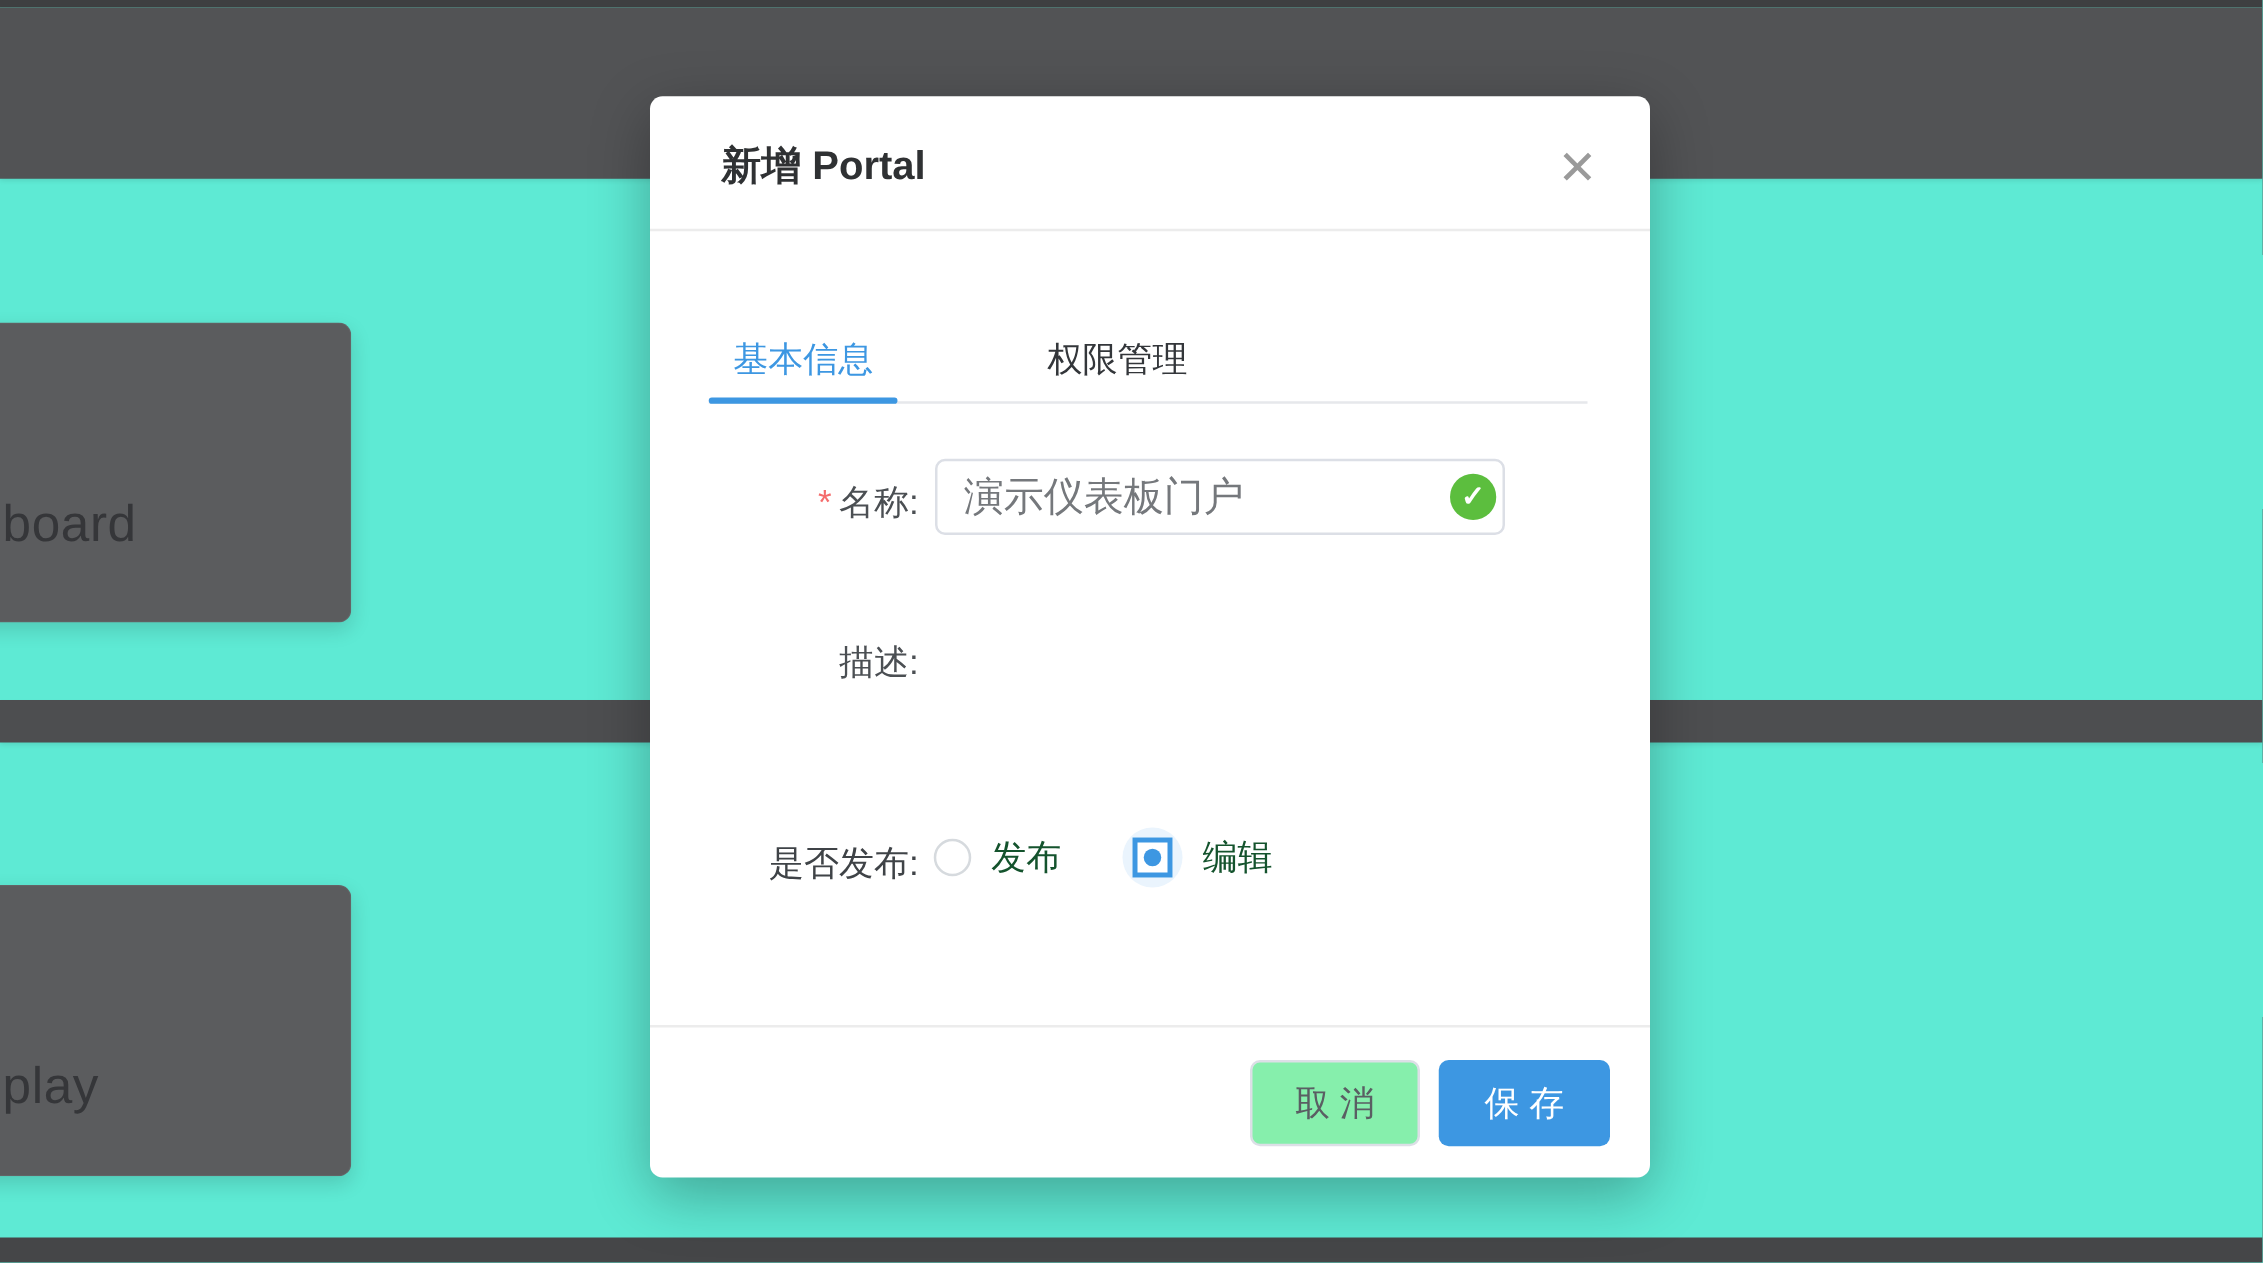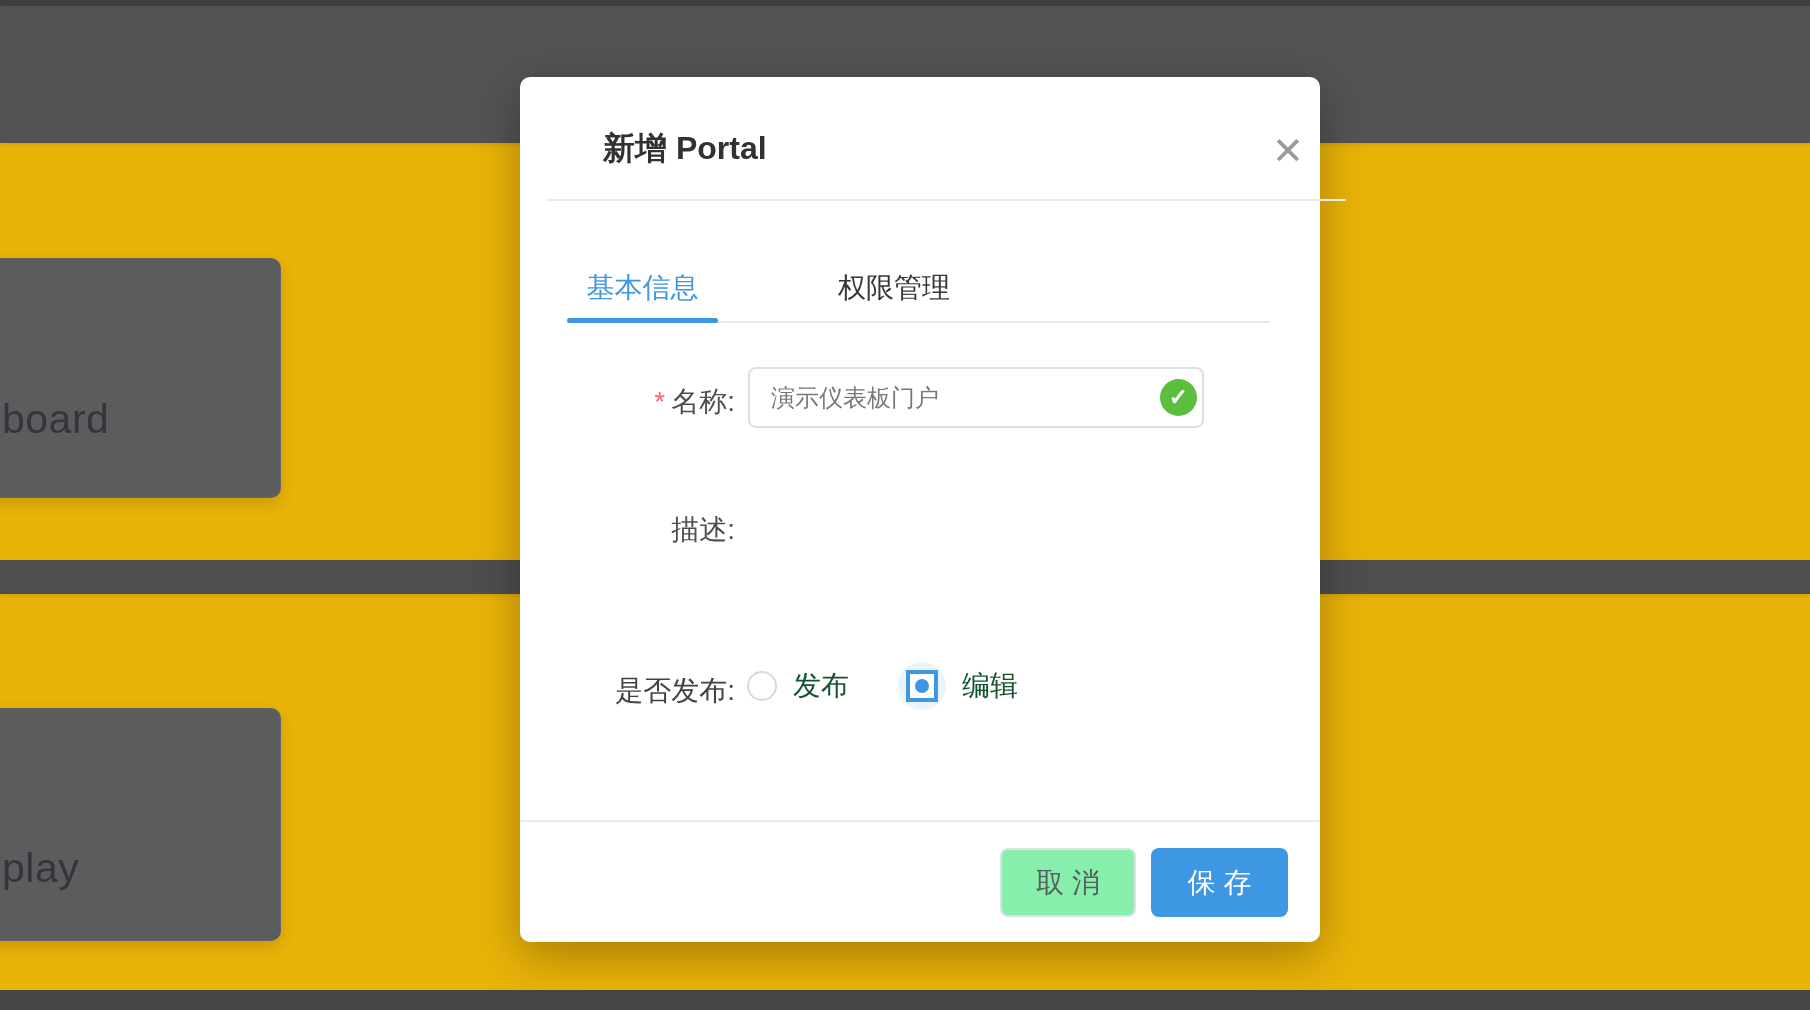--- a/index.html
+++ b/index.html
@@ -5,55 +5,55 @@
   :root{
     --accent:#3d97e2;
     --success:#5cbe3e;
     --danger:#f56c6c;
   }
   *{margin:0;padding:0;box-sizing:border-box;}
   html,body{width:1810px;height:1010px;overflow:hidden;}
   body{font-family:"Liberation Sans", sans-serif;position:relative;background:#5a5b5c;}
 
   
-  .bg{position:absolute;inset:0;background:#eab308;}
+  .bg{position:absolute;inset:0;background:#5eead4;}
   .bg-strip-top{position:absolute;left:0;top:0;width:100%;height:6px;background:#3e3f41;}
   .bg-header-band{position:absolute;left:0;top:6px;width:100%;height:137px;background:#525355;box-shadow:0 2px 4px rgba(0,0,0,0.10);}
   .bg-dark-band{position:absolute;left:0;top:560px;width:100%;height:34px;background:#4d4e50;box-shadow:0 2px 4px rgba(0,0,0,0.10);}
   .bg-strip-bottom{position:absolute;left:0;top:990px;width:100%;height:20px;background:#454648;}
   .bg-card{position:absolute;left:-24px;width:305px;background:#5b5c5e;border:1px solid rgba(255,255,255,0.05);border-radius:10px;box-shadow:0 6px 16px rgba(0,0,0,0.14);}
   .bg-card--top{top:258px;height:240px;}
   .bg-card--bottom{top:708px;height:233px;}
   .bg-card-text{position:absolute;left:2px;font-size:41px;color:#353639;letter-spacing:0.5px;}
   .bg-card-text--top{top:396px;}
   .bg-card-text--bottom{top:845px;}
 
   
   .dialog{position:absolute;left:520px;top:77px;width:800px;height:865px;background:#ffffff;border-radius:10px;box-shadow:0 14px 48px rgba(0,0,0,0.30);}
-  .dialog-header{position:absolute;left:0;top:16px;width:100%;height:108px;border-bottom:2px solid #ececec;margin-left:26px;}
+  .dialog-header{position:absolute;left:0;top:0;width:100%;height:108px;border-bottom:2px solid #ececec;}
   .dialog-title{position:absolute;left:57px;top:0;height:108px;line-height:110px;font-size:32px;font-weight:600;color:#2f3133;}
   .dialog-close{position:absolute;top:37px;right:37px;width:42px;height:42px;border:none;background:transparent;font-size:38px;line-height:40px;color:#9a9a9a;cursor:pointer;font-family:"Liberation Sans", sans-serif;padding:0;text-align:center;}
 
   
   .tab{position:absolute;top:180px;height:62px;line-height:62px;text-align:center;font-size:28px;cursor:pointer;}
   .tab--active{color:var(--accent);}
   .tab--basic{left:47px;width:151px;}
   .tab--perm{left:299px;width:150px;color:#33363a;}
   .tabs-divider{position:absolute;left:47px;top:244px;width:703px;height:2px;background:#e6e8eb;}
   .tab-underline{position:absolute;left:47px;top:241px;width:151px;height:5px;border-radius:3px;background:var(--accent);}
 
   
   .form-label{position:absolute;left:47px;width:168px;text-align:right;font-size:28px;color:#4b4f53;}
   .label--name{top:306px;}
   .label--desc{top:434px;}
   .label--publish{top:595px;color:#3f4347;}
   .req{color:var(--danger);margin-right:6px;}
 
   .input-wrap{position:absolute;left:228px;top:290px;width:456px;height:61px;}
-  .text-input{width:100%;height:100%;border:2px solid #dcdfe6;border-radius:8px;padding:0 58px 0 21px;font-size:24px;color:#75787c;font-family:"Liberation Sans", sans-serif;outline:none;background:#fff;}
+  .text-input{width:100%;height:100%;border:2px solid #dcdfe6;border-radius:8px;padding:0 58px 0 21px;font-size:32px;color:#75787c;font-family:"Liberation Sans", sans-serif;outline:none;background:#fff;}
   .valid-badge{position:absolute;right:7px;top:12px;width:37px;height:37px;border-radius:50%;background:var(--success);color:#fff;font-size:23px;font-weight:bold;display:flex;align-items:center;justify-content:center;}
 
   .textarea-wrap{position:absolute;left:228px;top:409px;width:456px;height:102px;}
   .text-area{width:100%;height:100%;border:2px solid #dcdfe6;border-radius:8px;padding:11px 20px;font-size:28px;line-height:38px;color:#75787c;font-family:"Liberation Sans", sans-serif;outline:none;resize:none;background:#fff;display:block;}
   .resize-handle{position:absolute;right:5px;bottom:5px;width:18px;height:18px;pointer-events:none;}
 
   .radio-group{position:absolute;left:227px;top:585px;height:48px;display:flex;align-items:center;}
   .radio-option{display:flex;align-items:center;cursor:pointer;}
   .radio-option--publish{margin-right:49px;}
   .radio-circle{width:30px;height:30px;border-radius:50%;border:2px solid #d6dade;background:#fff;}

